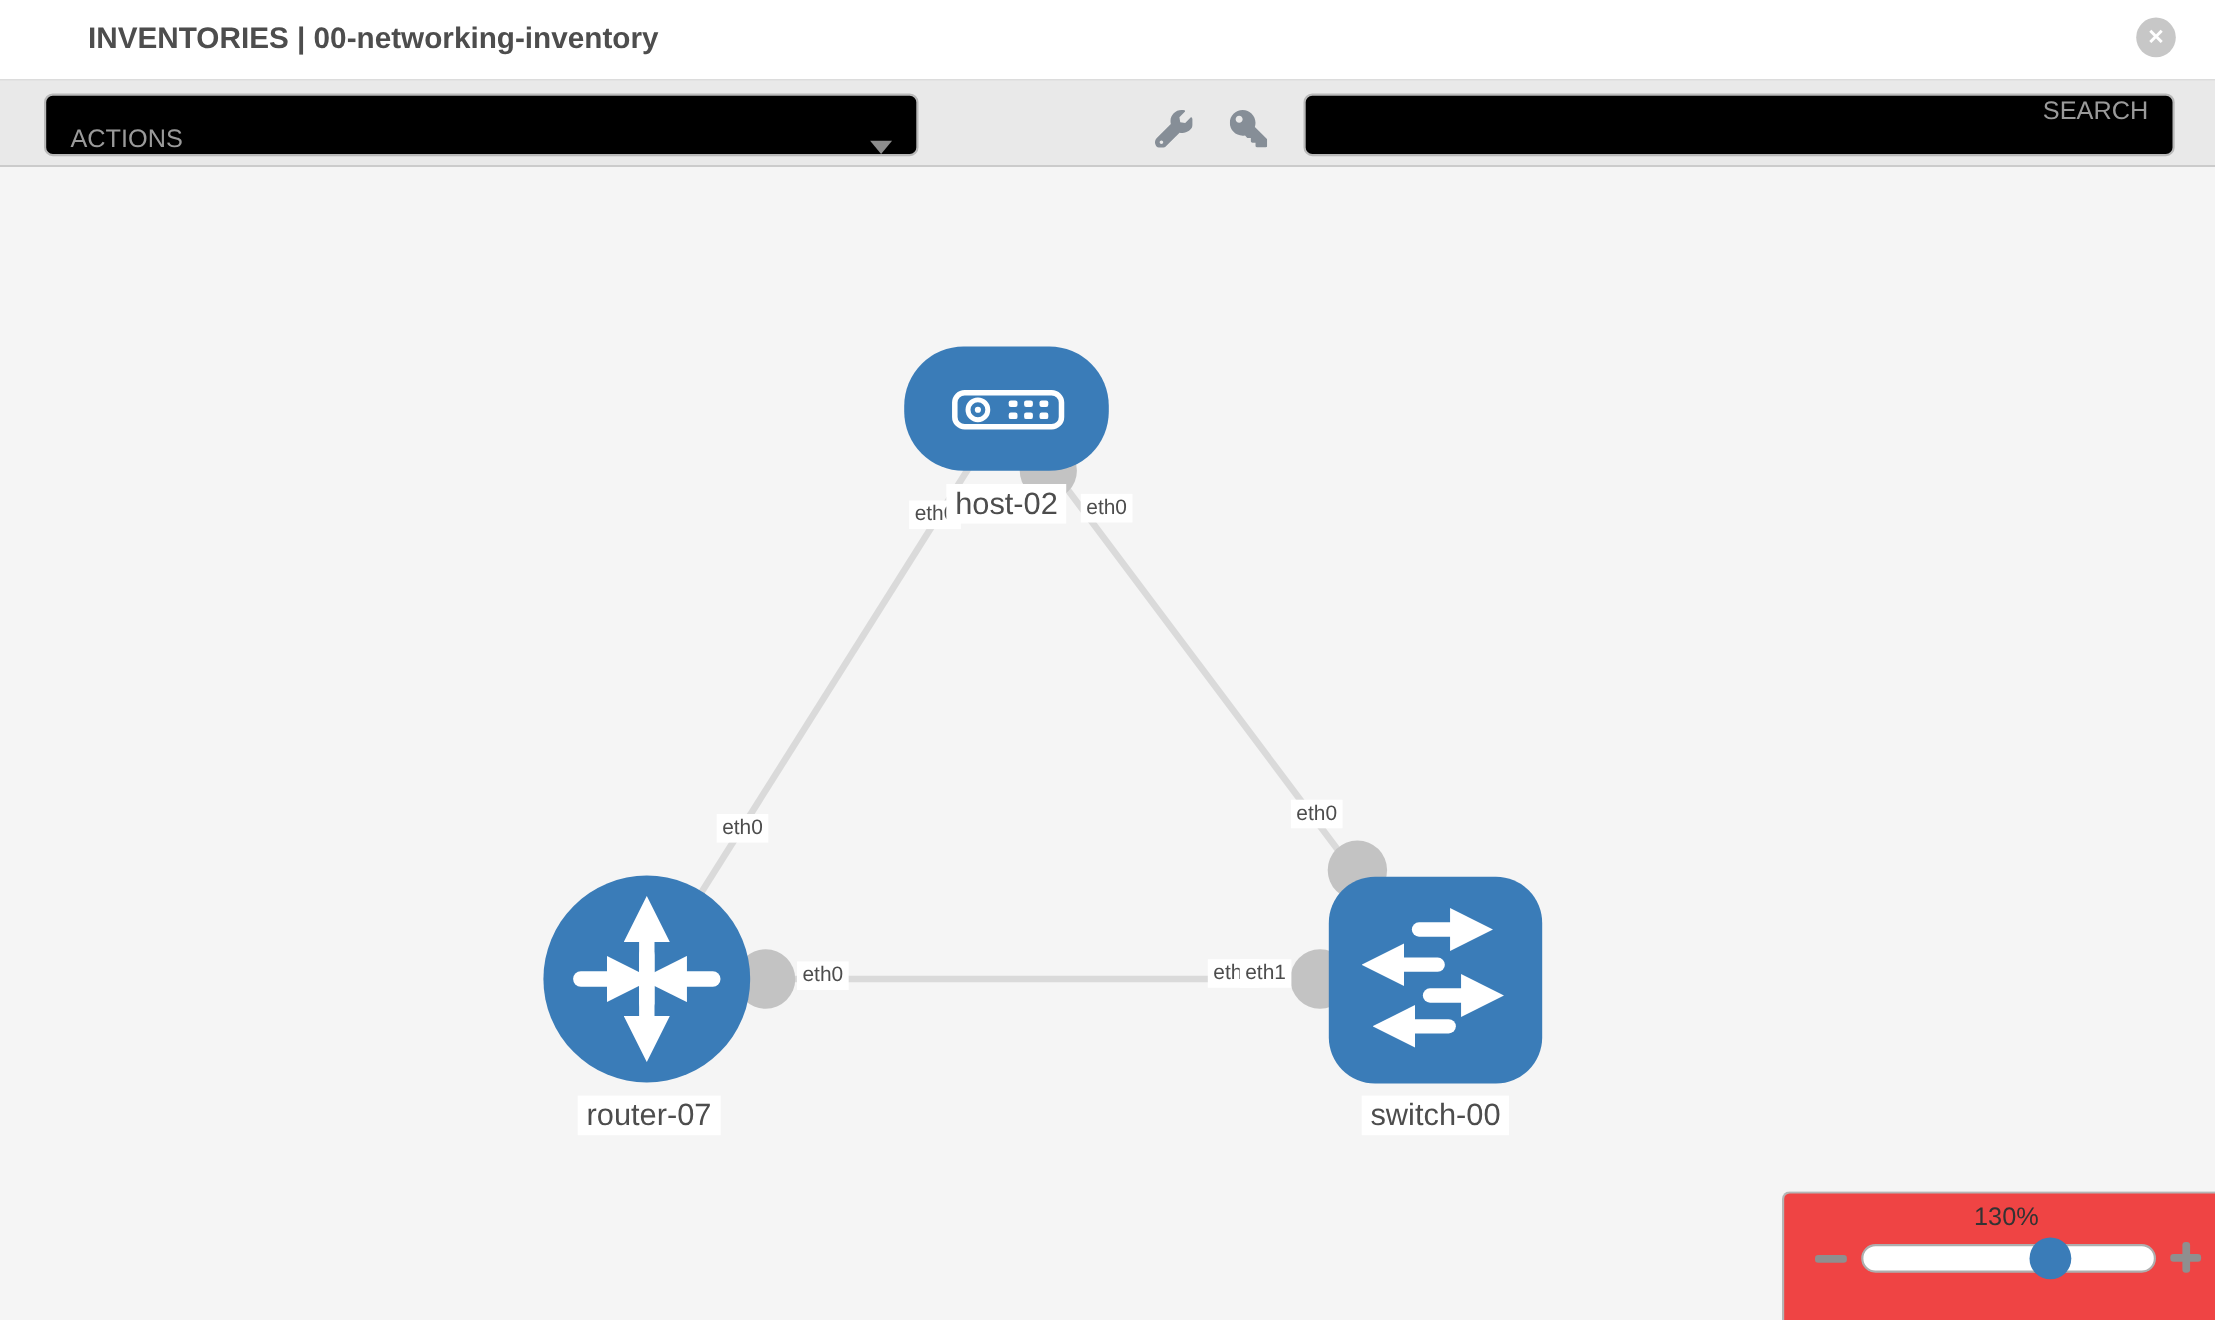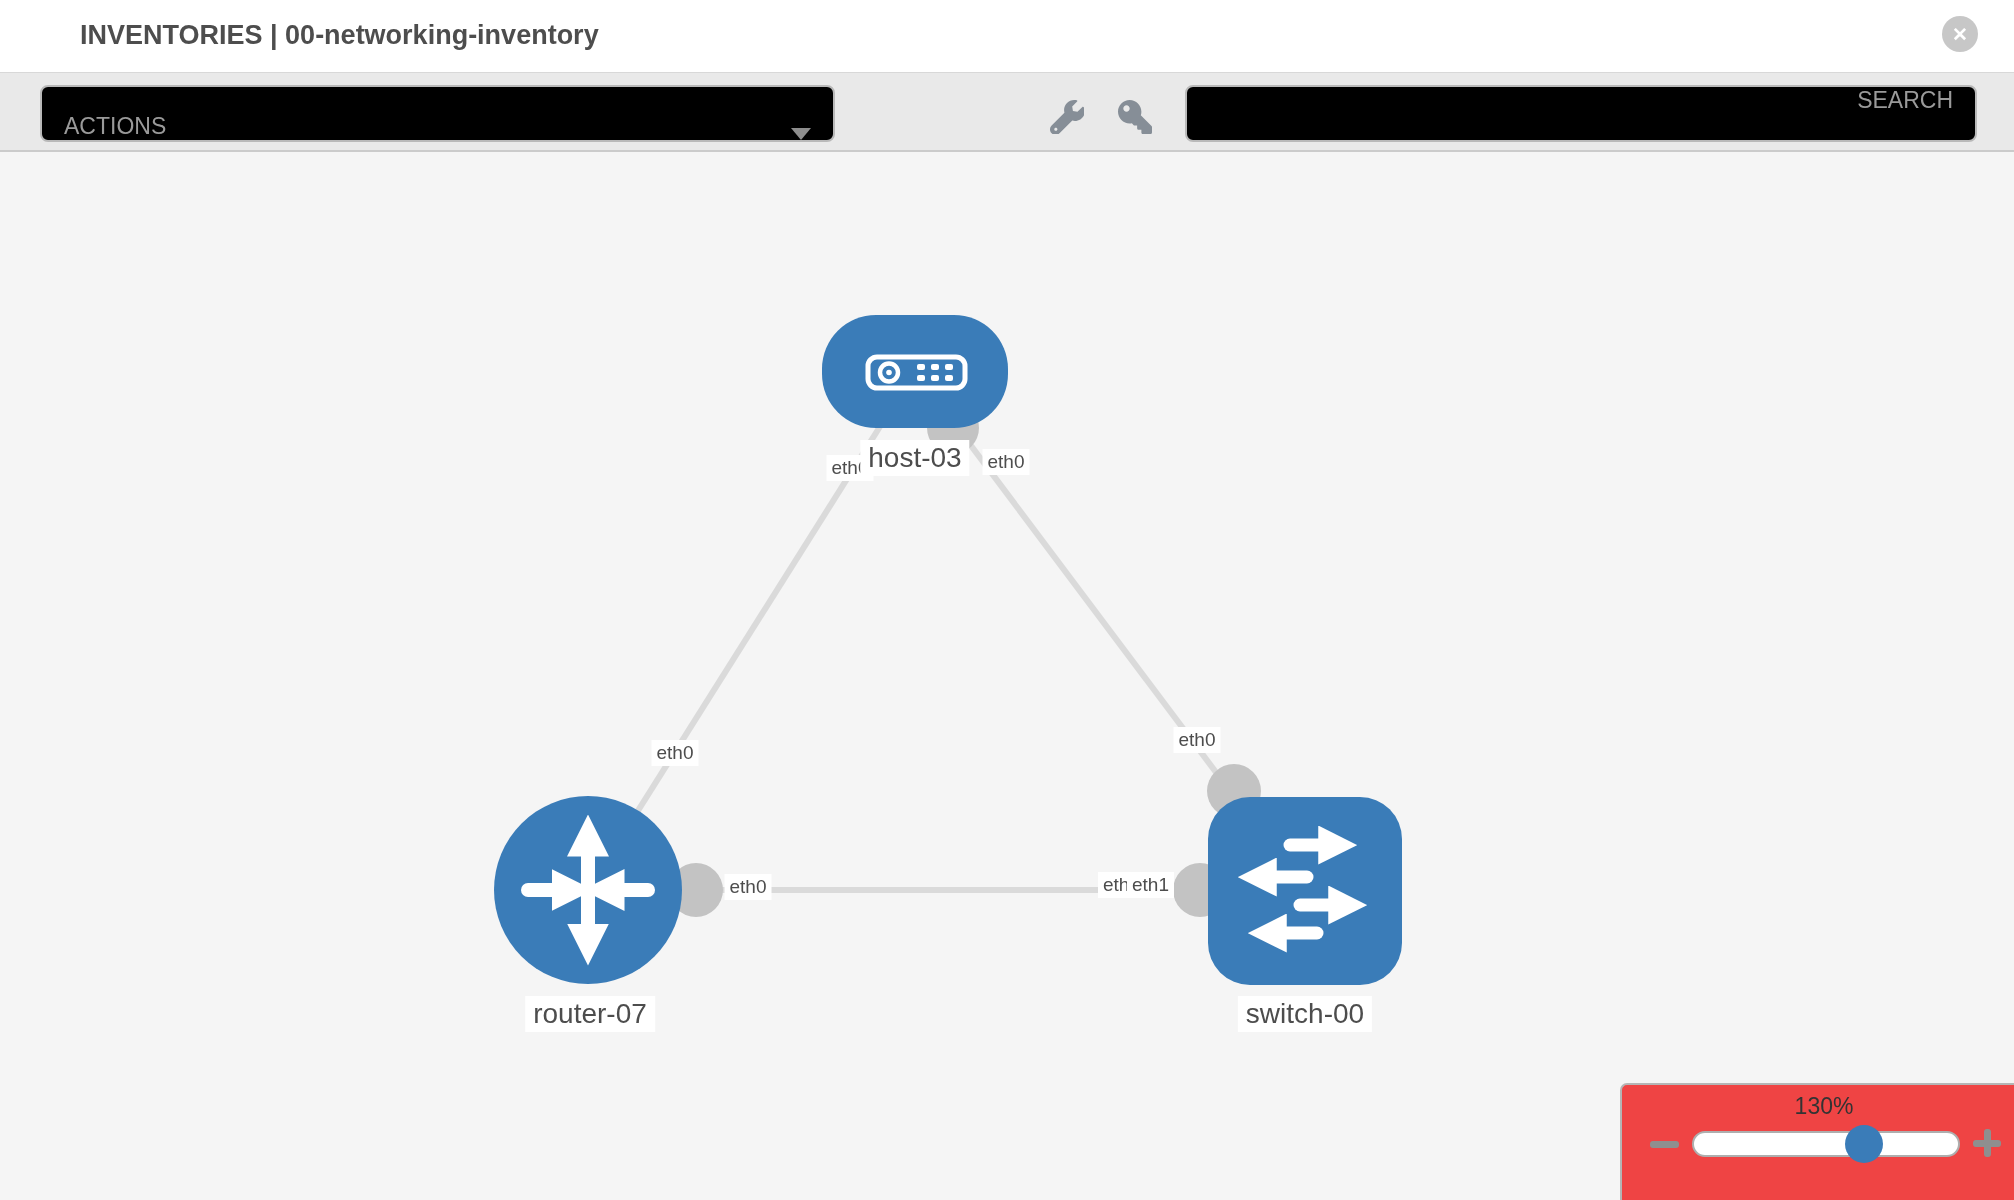--- a/index.html
+++ b/index.html
@@ -144,21 +144,21 @@
   </svg>
 
   <div class="lbl if-lbl centered" style="left:675px;  top:601px;">eth0</div>
   <div class="lbl if-lbl centered" style="left:850px;  top:316px;">eth0</div>
   <div class="lbl if-lbl centered" style="left:1006px; top:310px;">eth0</div>
   <div class="lbl if-lbl centered" style="left:1197px; top:588px;">eth0</div>
   <div class="lbl if-lbl centered" style="left:748px;  top:735px;">eth0</div>
   <div class="lbl if-lbl" style="left:1098px; top:720px;">eth0</div>
   <div class="lbl if-lbl" style="left:1127px; top:720px;">eth1</div>
 
-  <div class="lbl node-lbl" style="left:915px;  top:306px;">host-03</div>
+  <div class="lbl node-lbl" style="left:915px;  top:306px;">host-02</div>
   <div class="lbl node-lbl" style="left:590px;  top:862px;">router-07</div>
   <div class="lbl node-lbl" style="left:1305px; top:862px;text-align:right;">switch-00</div>
 
   <div class="zoom-panel">
     <div class="zoom-level">130%</div>
     <div class="zoom-minus"></div>
     <div class="zoom-track"></div>
     <div class="zoom-thumb"></div>
     <div class="zoom-plus"></div>
   </div>

